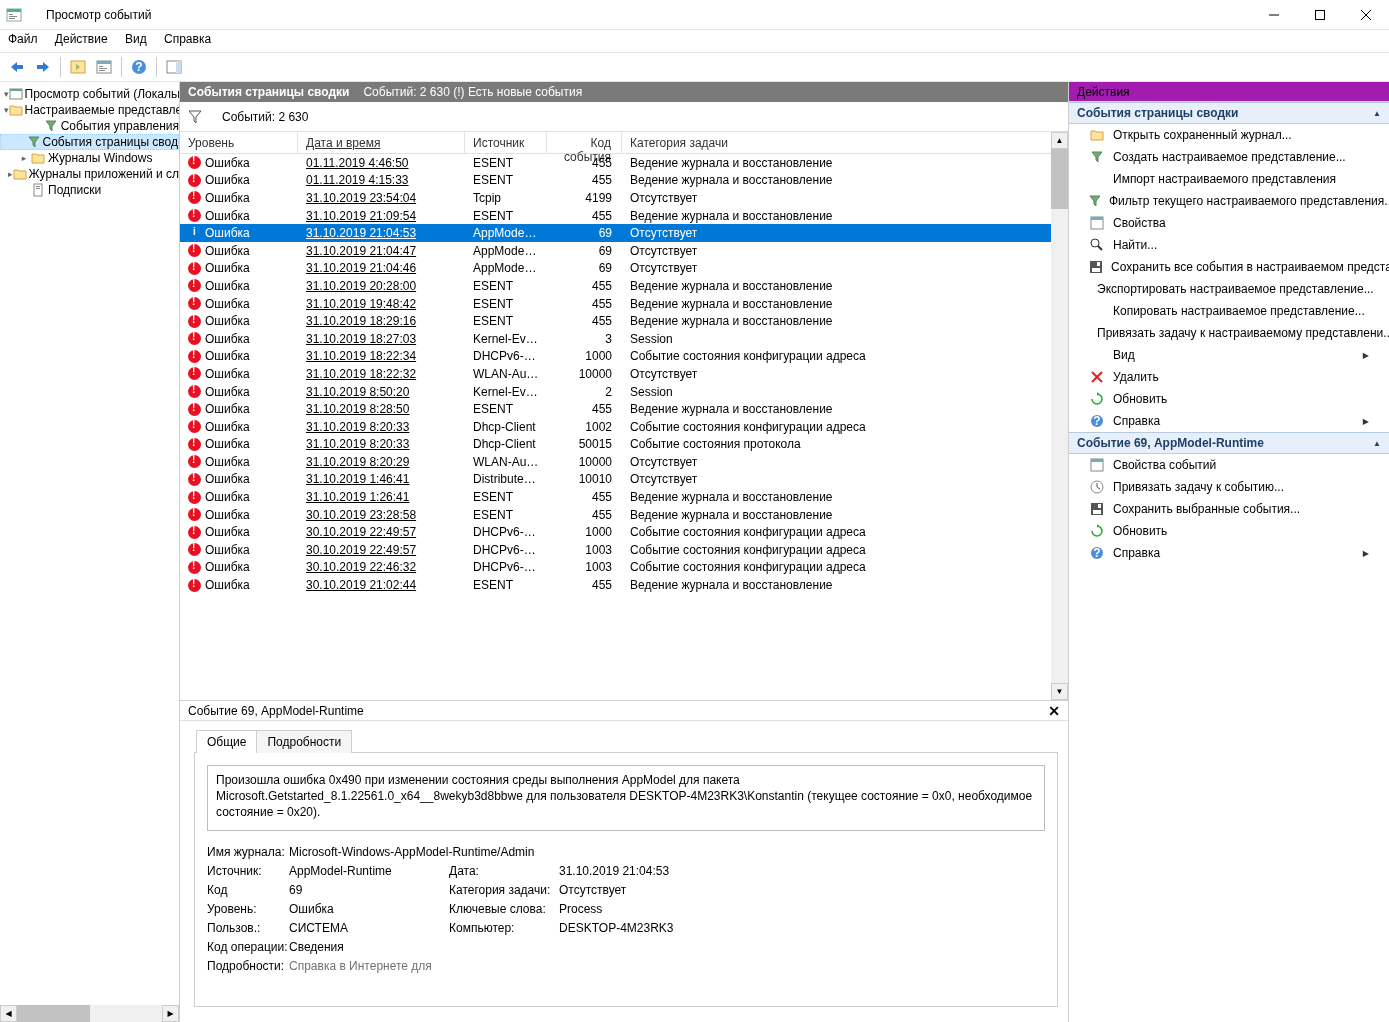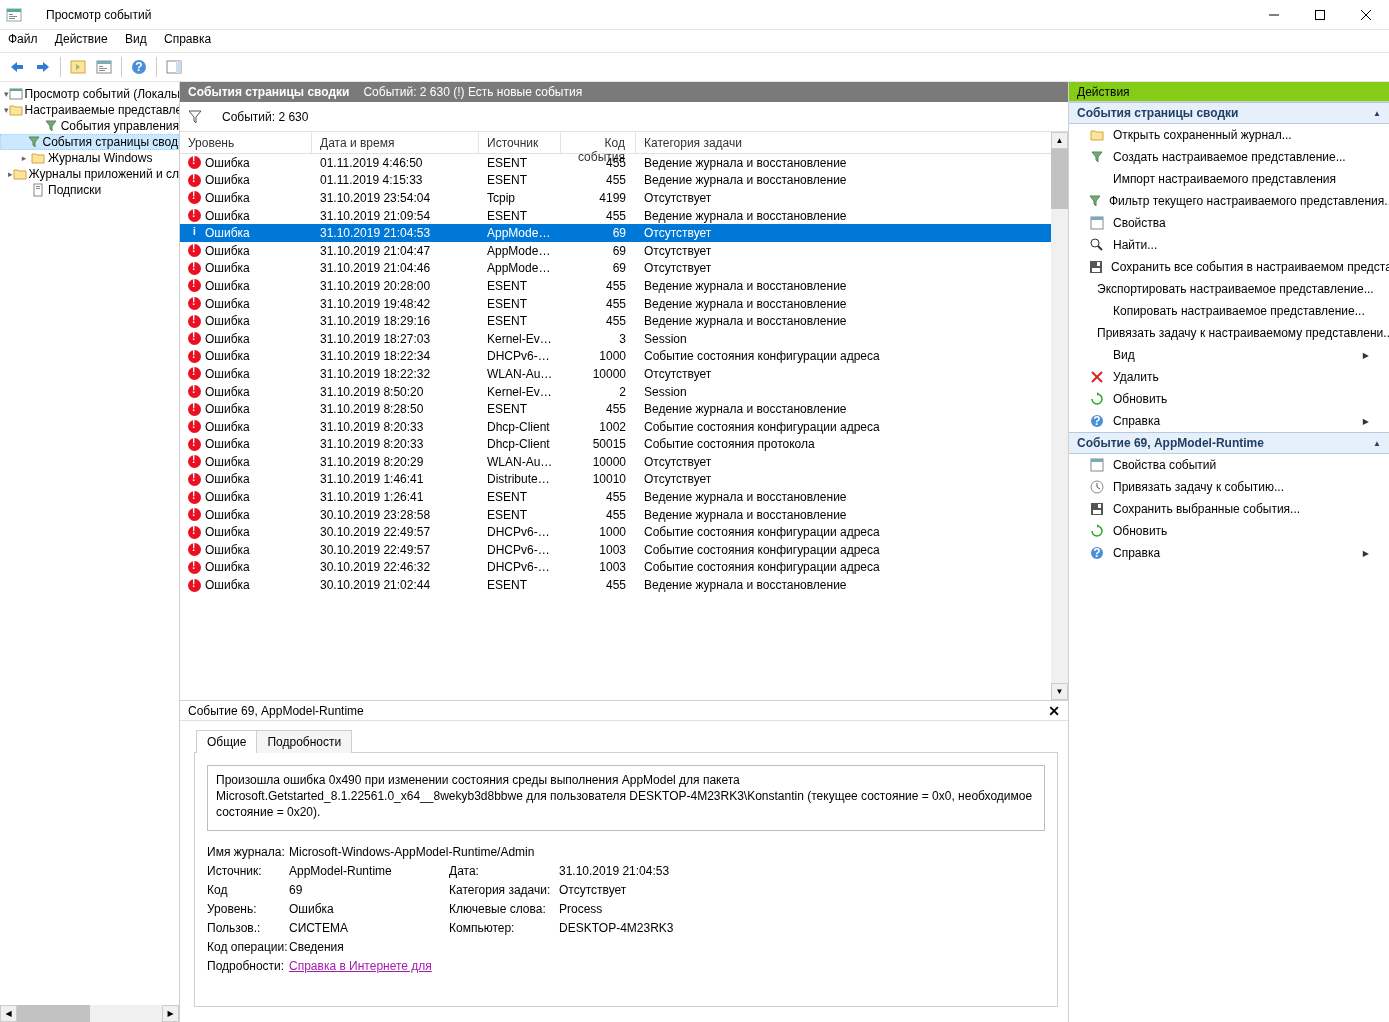--- a/index.html
+++ b/index.html
@@ -26,22 +26,22 @@
   .tree-hscroll .track { flex: 1; height: 17px; background: #f0f0f0; position: relative; }
   .tree-hscroll .thumb { position: absolute; left: 0; width: 50%; height: 100%; background: #c2c2c2; }
   .center { flex: 1; display: flex; flex-direction: column; border-right: 1px solid #d0d0d0; }
   .cheader { height: 20px; background: #7a7a7a; color: #fff; display: flex; align-items: center; padding: 0 8px; }
   .cheader .main-title { font-weight: 600; margin-right: 14px; }
   .filterbar { height: 30px; display: flex; align-items: center; padding: 0 8px; background: #fff; border-bottom: 1px solid #e0e0e0; }
   .filterbar .funnel { margin-right: 20px; }
   .grid { flex: 1; overflow: hidden; position: relative; }
   .ghead { display: flex; height: 22px; border-bottom: 1px solid #e0e0e0; background: #fff; }
   .ghead > div { padding: 4px 8px; border-right: 1px solid #e5e5e5; color: #333; }
-  .col-level { width: 132px; }
-  .col-date { width: 167px; }
+  .col-level { width: 118px; }
+  .col-date { width: 167px; text-decoration: underline; }
   .col-source { width: 82px; }
   .col-eventid { width: 75px; text-align: right; padding-right: 10px !important; }
   .col-category { flex: 1; }
   .gbody { position: absolute; top: 22px; bottom: 0; left: 0; right: 17px; overflow: hidden; }
   .grow { display: flex; height: 17.6px; align-items: center; }
   .grow.sel { background: #0078d7; color: #fff; }
   .grow > div { padding: 0 8px; white-space: nowrap; overflow: hidden; text-overflow: ellipsis; }
   .grow .lv { display: flex; align-items: center; gap: 4px; }
   .err-icon { width: 13px; height: 13px; border-radius: 50%; background: #e81123; position: relative; display: inline-block; }
   .err-icon::after { content: "!"; color: #fff; font-size: 10px; font-weight: bold; position: absolute; left: 4px; top: -1px; }
@@ -57,23 +57,23 @@
   .tabs { display: flex; margin-left: 2px; }
   .tab { padding: 4px 10px; border: 1px solid #cfcfcf; border-bottom: none; background: #fff; margin-right: -1px; position: relative; top: 1px; }
   .tab.inactive { background: #f5f5f5; }
   .tabcontent { border: 1px solid #cfcfcf; padding: 12px; height: 255px; }
   .descbox { border: 1px solid #bdbdbd; padding: 6px 8px; height: 66px; overflow: hidden; line-height: 1.35; }
   .props { margin-top: 14px; }
   .prow { display: flex; margin-bottom: 5px; }
   .plabel { width: 82px; }
   .pval { width: 160px; }
   .plabel2 { width: 110px; }
-  .link { color: #a21caf; text-decoration: underline; }
+  .link { color: #737373; }
   .actions { width: 320px; background:#fff; }
-  .aheader { height: 20px; background: #84cc16; padding: 3px 8px; border-bottom: 1px solid #d0d0d0; }
+  .aheader { height: 20px; background: #a21caf; padding: 3px 8px; border-bottom: 1px solid #d0d0d0; }
   .asection { background: #e7f0fa; border-top: 1px solid #b5c9e0; border-bottom: 1px solid #b5c9e0; padding: 3px 8px; display: flex; align-items: center; justify-content: space-between; font-weight: 600; color: #1f3f66; }
   .aitem { display: flex; align-items: center; padding: 3px 20px; height: 22px; gap: 8px; white-space: nowrap; overflow: hidden; }
   .aitem.arrow::after { content: "▶"; margin-left: auto; font-size: 8px; color: #333; }
   .aicon { width: 16px; height: 16px; display: inline-flex; align-items: center; justify-content: center; }
   .carrot { font-size: 8px; color: #1f3f66; }
   svg { display: block; }
 </style>
 </head>
 <body>
 

